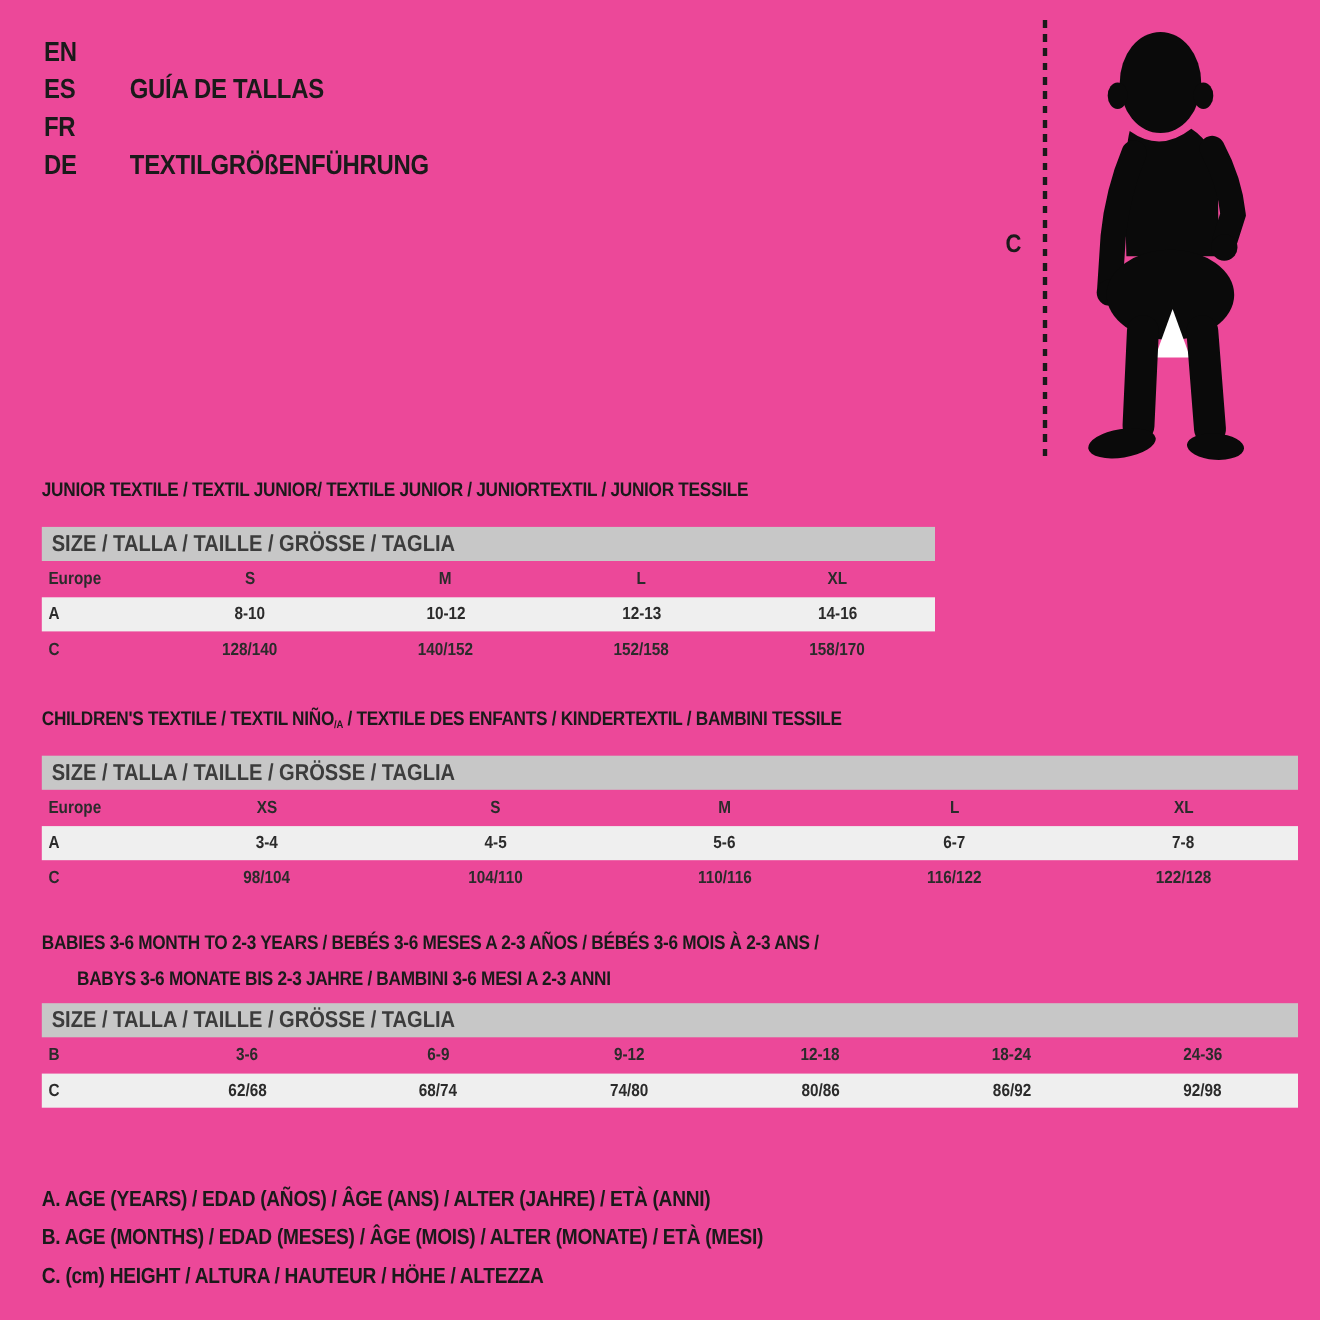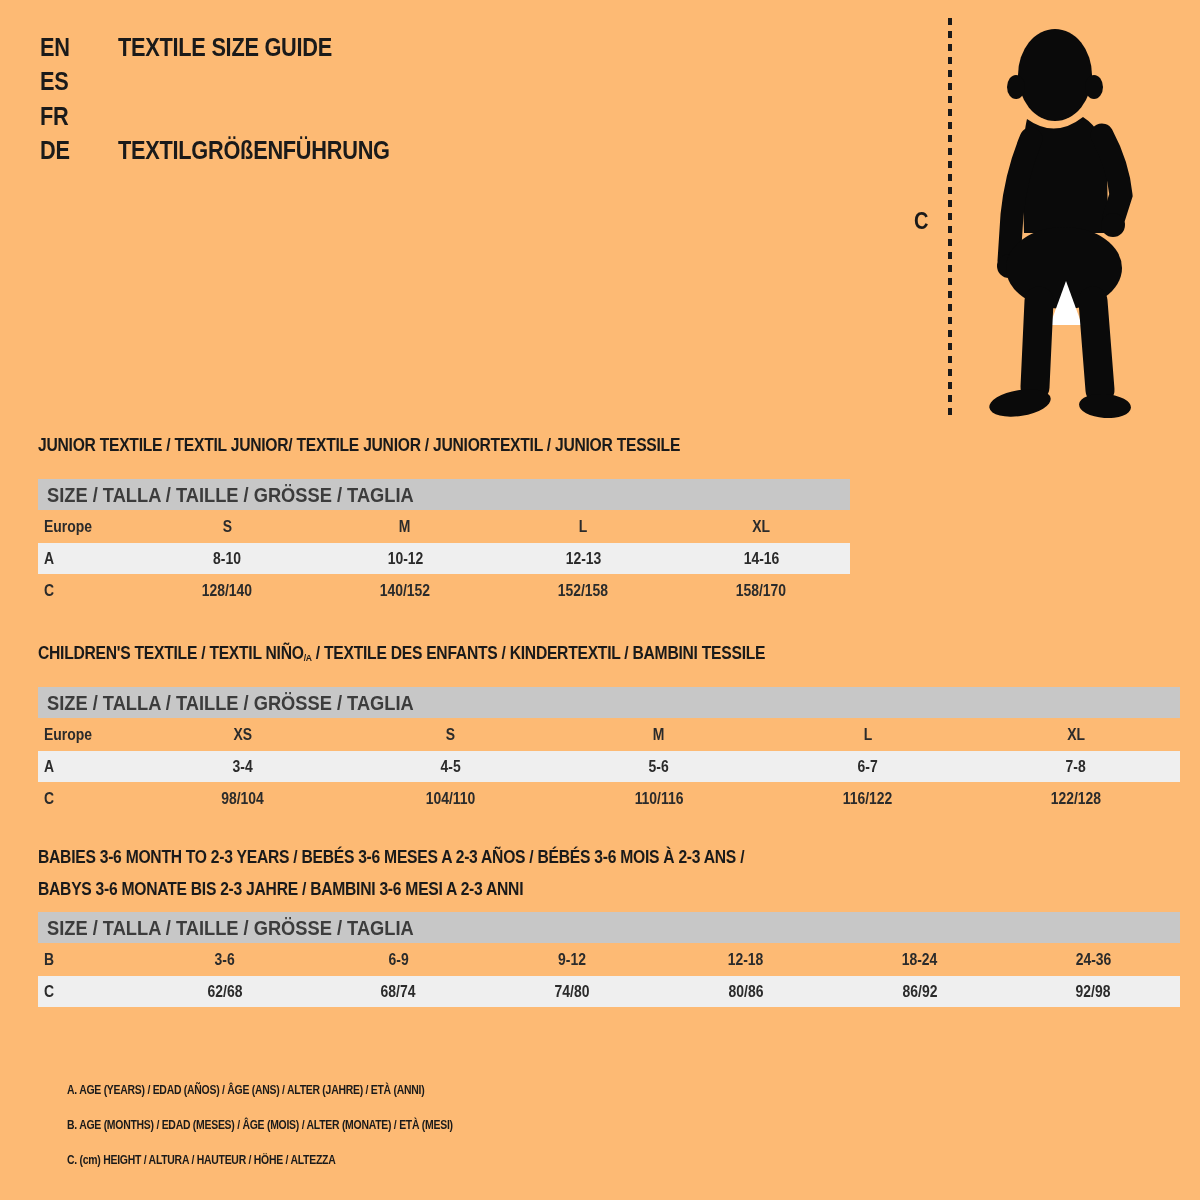--- a/index.html
+++ b/index.html
@@ -1,16 +1,16 @@
 <!DOCTYPE html>
 <html style="--ink: #1a1a1a; --tbl-text: #2b2b2b; --bar-bg: #c7c7c7; --bar-text: #3c3c3c; --shaded: #efefef; --sil: #0a0a0a;"><head>
 <meta charset="utf-8">
 <style>
   html,body{margin:0;padding:0;background:#fff;}
-  .page{position:relative;width:1200px;height:1200px;background:#fdba74;overflow:hidden;
+  .page{position:relative;width:1200px;height:1200px;background:#ec4899;overflow:hidden;
         font-family:"Liberation Sans",sans-serif;color:var(--ink,#1a1a1a);}
   
   .cxl{display:inline-block;transform:scaleX(0.87);transform-origin:0 50%;white-space:nowrap;}
   .cxc{display:inline-block;transform:scaleX(0.87);transform-origin:50% 50%;white-space:nowrap;}
 
   
   .lang-block{position:absolute;left:40px;top:30px;}
   .lang-row{display:flex;height:34.5px;align-items:center;font-size:25px;font-weight:700;letter-spacing:-0.3px;}
   .lang-code{width:78px;flex:0 0 78px;}
 
@@ -22,49 +22,49 @@
   .silhouette .fill{fill:var(--sil,#0a0a0a);}
   .silhouette .stk{stroke:var(--sil,#0a0a0a);fill:none;stroke-linecap:round;}
 
   
   .sec{position:absolute;left:38px;}
   .sec-junior{top:434px;}
   .sec-children{top:642px;}
   .sec-babies{top:846px;}
   .sec-title{font-size:18px;font-weight:700;height:22px;line-height:22px;letter-spacing:-0.3px;}
   .sec-title .sub{font-size:0.55em;vertical-align:-0.25em;}
-  .title-line2{margin-top:10px;}
+  .title-line2{margin-top:10px;margin-left:32px;}
   .tbl{margin-top:23px;}
   .tbl-babies{margin-top:12px;}
   .w-junior{width:812px;}
   .w-wide{width:1142px;}
   .size-bar{height:31px;display:flex;align-items:center;padding-left:9px;box-sizing:border-box;
     background:var(--bar-bg,#c7c7c7);font-size:21px;font-weight:700;color:var(--bar-text,#3c3c3c);}
   .trow{display:flex;height:31px;margin-top:1px;align-items:center;
     font-size:16px;font-weight:700;color:var(--tbl-text,#2b2b2b);}
   .trow.shaded{background:var(--shaded,#efefef);}
   .lbl{flex:0 0 100px;width:100px;padding-left:6px;box-sizing:border-box;}
   .cell{flex:1;display:flex;justify-content:center;}
 
   
   .legend{position:absolute;left:38px;top:1073px;}
-  .legend-line{height:35px;line-height:35px;font-size:12px;font-weight:700;letter-spacing:-0.3px;margin-left:29px;}
+  .legend-line{height:35px;line-height:35px;font-size:20px;font-weight:700;letter-spacing:-0.3px;}
 </style>
 </head>
 <body>
 
 <div class="page">
 
   <div class="lang-block">
     <div class="lang-row">
       <span class="lang-code"><span class="cxl">EN</span></span>
-      <span class="lang-label"><span class="cxl">TEXTILE SIZE GUIDE</span></span>
     </div>
     <div class="lang-row">
       <span class="lang-code"><span class="cxl">ES</span></span>
+      <span class="lang-label"><span class="cxl">GUÍA DE TALLAS</span></span>
     </div>
     <div class="lang-row">
       <span class="lang-code"><span class="cxl">FR</span></span>
     </div>
     <div class="lang-row">
       <span class="lang-code"><span class="cxl">DE</span></span>
       <span class="lang-label"><span class="cxl">TEXTILGRÖßENFÜHRUNG</span></span>
     </div>
   </div>
 

